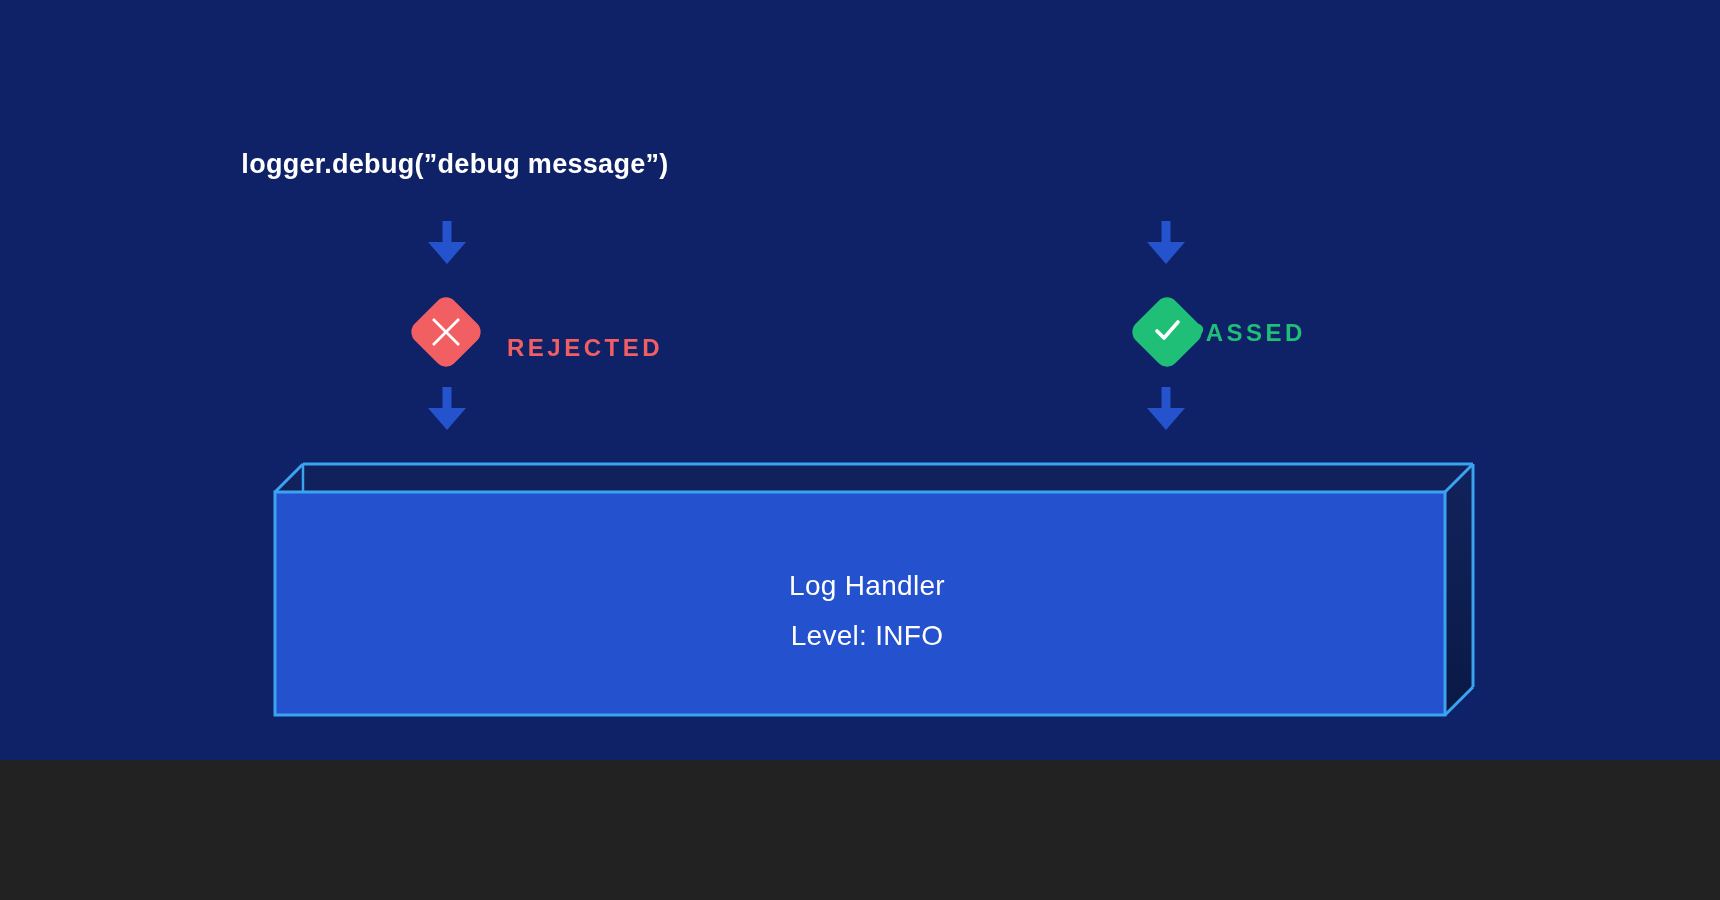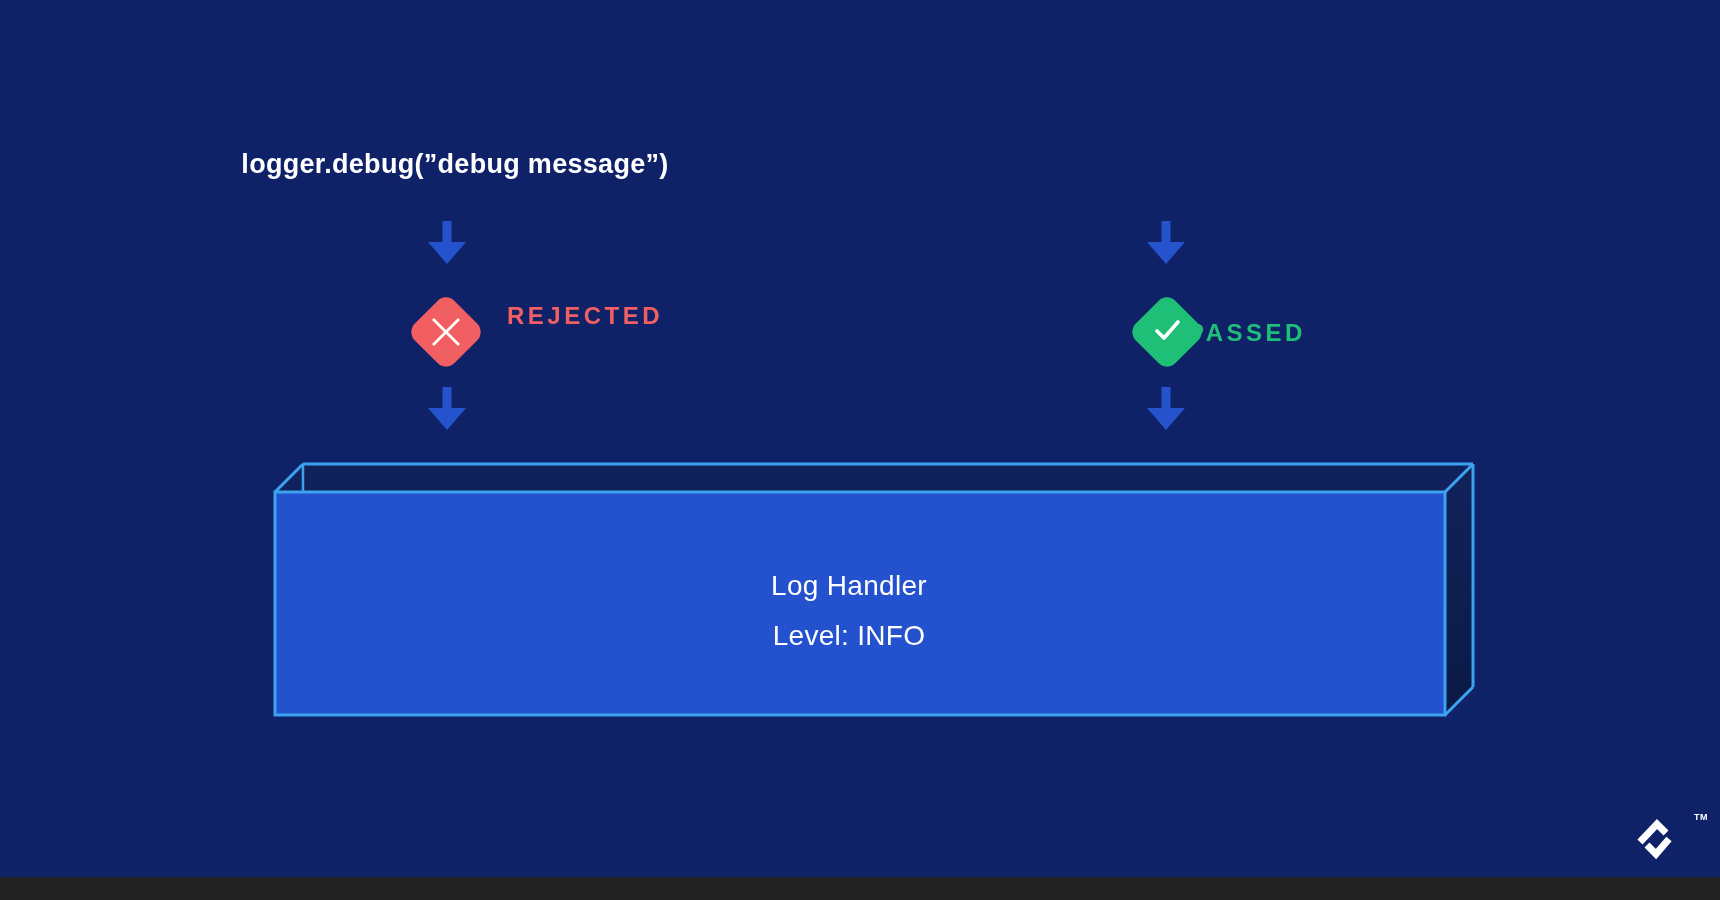--- a/index.html
+++ b/index.html
@@ -14,21 +14,21 @@
     --face_right_a:#11235c;
     --face_right_b:#0a1945;
   }
   html,body{margin:0;padding:0;}
   body{
     font-family:"Liberation Sans","DejaVu Sans",sans-serif;
     background:#222;
   }
   .scene{
     position:relative;
-    width:1720px;height:877px;
+    width:1720px;height:760px;
     background:var(--background);
     overflow:hidden;
   }
   .call-text{
     position:absolute;
     transform:translateX(-50%);
     color:var(--text_white);
     font-size:27px;
     font-weight:600;
     letter-spacing:.3px;
@@ -55,21 +55,21 @@
   }
   .status-label.rejected{color:var(--rejected);}
   .status-label.passed{color:var(--passed);}
   .boxsvg{position:absolute;left:272px;top:461px;}
   .boxsvg .edge{stroke:var(--outline);stroke-width:3;fill:none;}
   .boxsvg .hidden-edge{stroke:var(--outline);stroke-width:2.5;fill:none;}
   .boxsvg .front{fill:var(--box_fill);stroke:var(--outline);stroke-width:3;}
   .boxsvg .topface{fill:var(--face_top);}
   .box-text{
     position:absolute;
-    left:264px;top:492px;width:1170px;height:223px;
+    left:282px;top:492px;width:1170px;height:223px;
     padding-top:14px;box-sizing:border-box;
     display:flex;flex-direction:column;align-items:center;justify-content:center;
     gap:22px;
     color:var(--text_white);
     font-size:28px;
     font-weight:500;
     letter-spacing:.3px;
   }
   .box-text div{line-height:1;}
   .logo{position:absolute;left:1636px;top:814px;}
@@ -90,21 +90,21 @@
   <svg class="arrow" style="left:427px;top:221px;" viewBox="0 0 40 44">
     <rect class="fill" x="15.5" y="0" width="9" height="24"></rect>
     <polygon class="fill" points="1,21 39,21 20,43"></polygon>
   </svg>
 
   <div class="diamond red" style="left:418px;top:304px;"></div>
   <svg class="mark-icon" style="left:429px;top:315px;" width="34" height="34" viewBox="0 0 34 34">
     <line x1="4" y1="4" x2="30" y2="30" stroke="#ffffff" stroke-width="2.6"></line>
     <line x1="30" y1="4" x2="4" y2="30" stroke="#ffffff" stroke-width="2.6"></line>
   </svg>
-  <div class="status-label rejected" style="left:507px;top:316px;text-align:center;">REJECTED</div>
+  <div class="status-label rejected" style="left:507px;top:348px;text-align:center;">REJECTED</div>
 
   <svg class="arrow" style="left:427px;top:387px;" viewBox="0 0 40 44">
     <rect class="fill" x="15.5" y="0" width="9" height="24"></rect>
     <polygon class="fill" points="1,21 39,21 20,43"></polygon>
   </svg>
 
 
   <svg class="arrow" style="left:1146px;top:221px;" viewBox="0 0 40 44">
     <rect class="fill" x="15.5" y="0" width="9" height="24"></rect>
     <polygon class="fill" points="1,21 39,21 20,43"></polygon>

